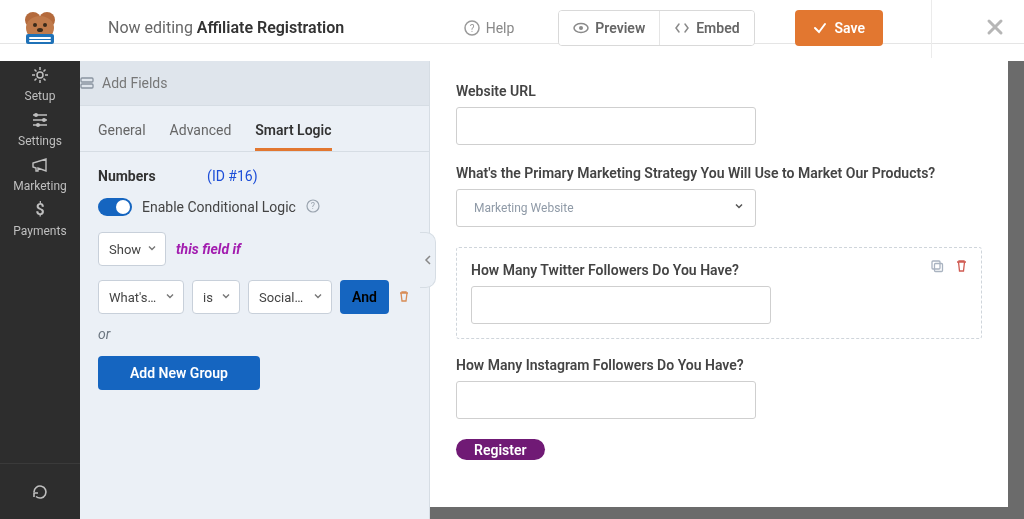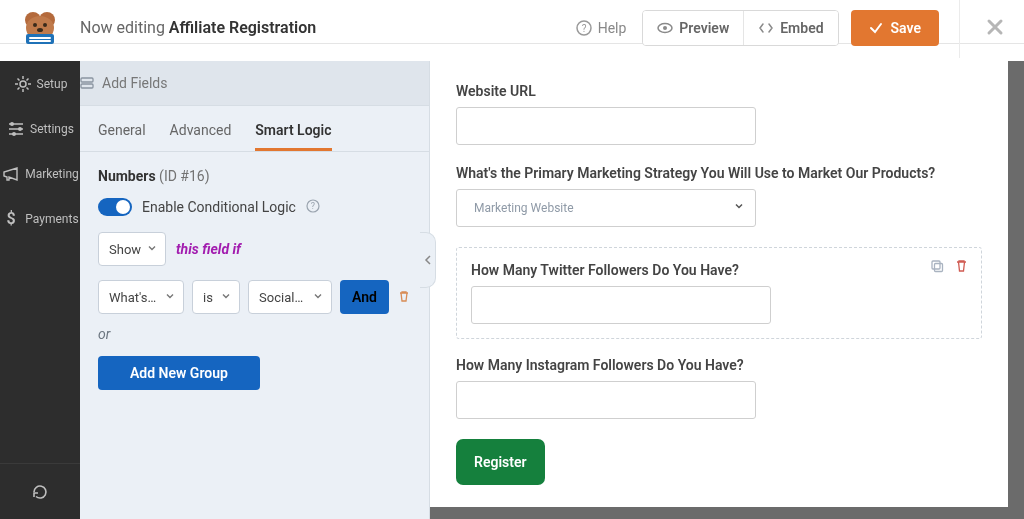--- a/index.html
+++ b/index.html
@@ -15,20 +15,21 @@
 
   
   .topbar {
     height: 44px;
     display: flex;
     align-items: center;
     border-bottom: 1px solid #e5e5e5;
     padding: 12px 20px 0 0;
     background: #fff;
     position: relative;
+    gap: 28px;
   }
   .topbar .logo {
     width: 80px;
     display: flex;
     justify-content: center;
     align-items: center;
   }
   .topbar .logo svg { width: 40px; height: 36px; }
   .topbar .title-area { flex: 0 0 auto; font-size: 16px; color: #444; }
   .topbar .title-area .now-editing { color: #666; }
@@ -76,21 +77,21 @@
     left: 0; top: 61px; bottom: 0;
     width: 80px;
     background: #2d2d2d;
     display: flex; flex-direction: column;
     align-items: stretch;
     color: #bfbfbf;
     font-size: 12px;
   }
   .leftnav .nav-item {
     height: 45px;
-    display: flex; flex-direction: row;
+    display: flex; flex-direction: column;
     align-items: center; justify-content: center;
     gap: 4px;
     cursor: pointer;
     color: #bfbfbf;
   }
   .leftnav .nav-item.active {
     background: #e27730;
     color: #fff;
   }
   .leftnav .nav-item svg { width: 20px; height: 20px; }
@@ -138,21 +139,21 @@
     border-bottom: 3px solid transparent;
     cursor: pointer;
   }
   .subtabs .subtab.active {
     color: #333; font-weight: 600;
     border-bottom-color: #e27730;
   }
 
   .sp-body { padding: 16px 18px; }
   .sp-field-label { font-size: 14px; color: #333; }
-  .sp-field-label .faded { color: #737373; }
+  .sp-field-label .faded { color: #1d4ed8; margin-left: 48px; }
 
   .toggle-row {
     display: flex; align-items: center; gap: 10px;
     margin-top: 14px;
   }
   .switch {
     width: 34px; height: 18px; border-radius: 10px;
     background: #1565c0; position: relative; cursor: pointer;
   }
   .switch::after {
@@ -266,23 +267,23 @@
     margin-bottom: 18px;
   }
   .selected-actions {
     position: absolute; top: 10px; right: 12px;
     display: flex; gap: 10px;
   }
   .selected-actions .dup-icon { color: #a9b3c0; cursor: pointer; }
   .selected-actions .del-icon { color: #d05b52; cursor: pointer; }
 
   .submit-btn {
-    background: #15803d; color: #fff;
-    height: 46px; padding: 0 18px;
-    border-radius: 7px; font-weight: 600;
+    background: #701a75; color: #fff;
+    height: 21px; padding: 0 18px;
+    border-radius: 13px; font-weight: 600;
     display: inline-flex; align-items: center;
     cursor: pointer;
   }
 
   .ic { display: inline-flex; }
 </style>
 </head>
 <body>
 
 <div class="topbar">

